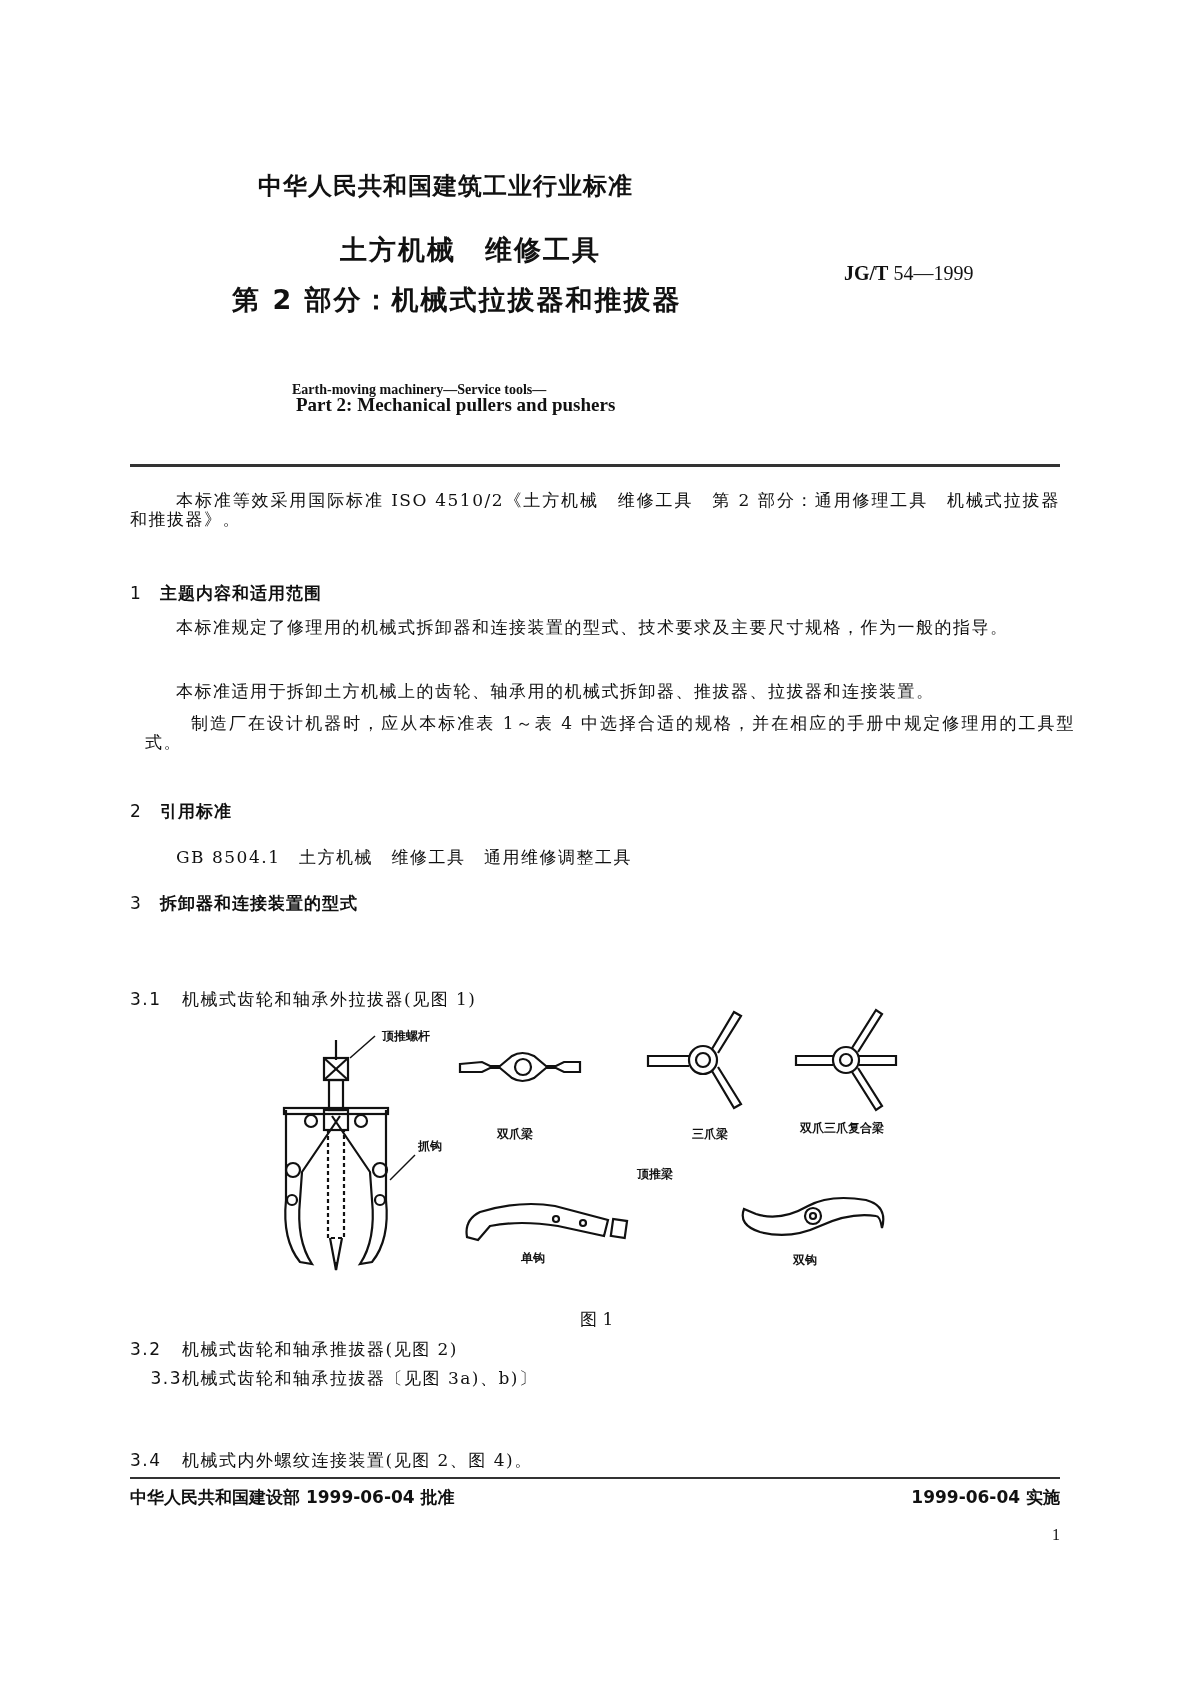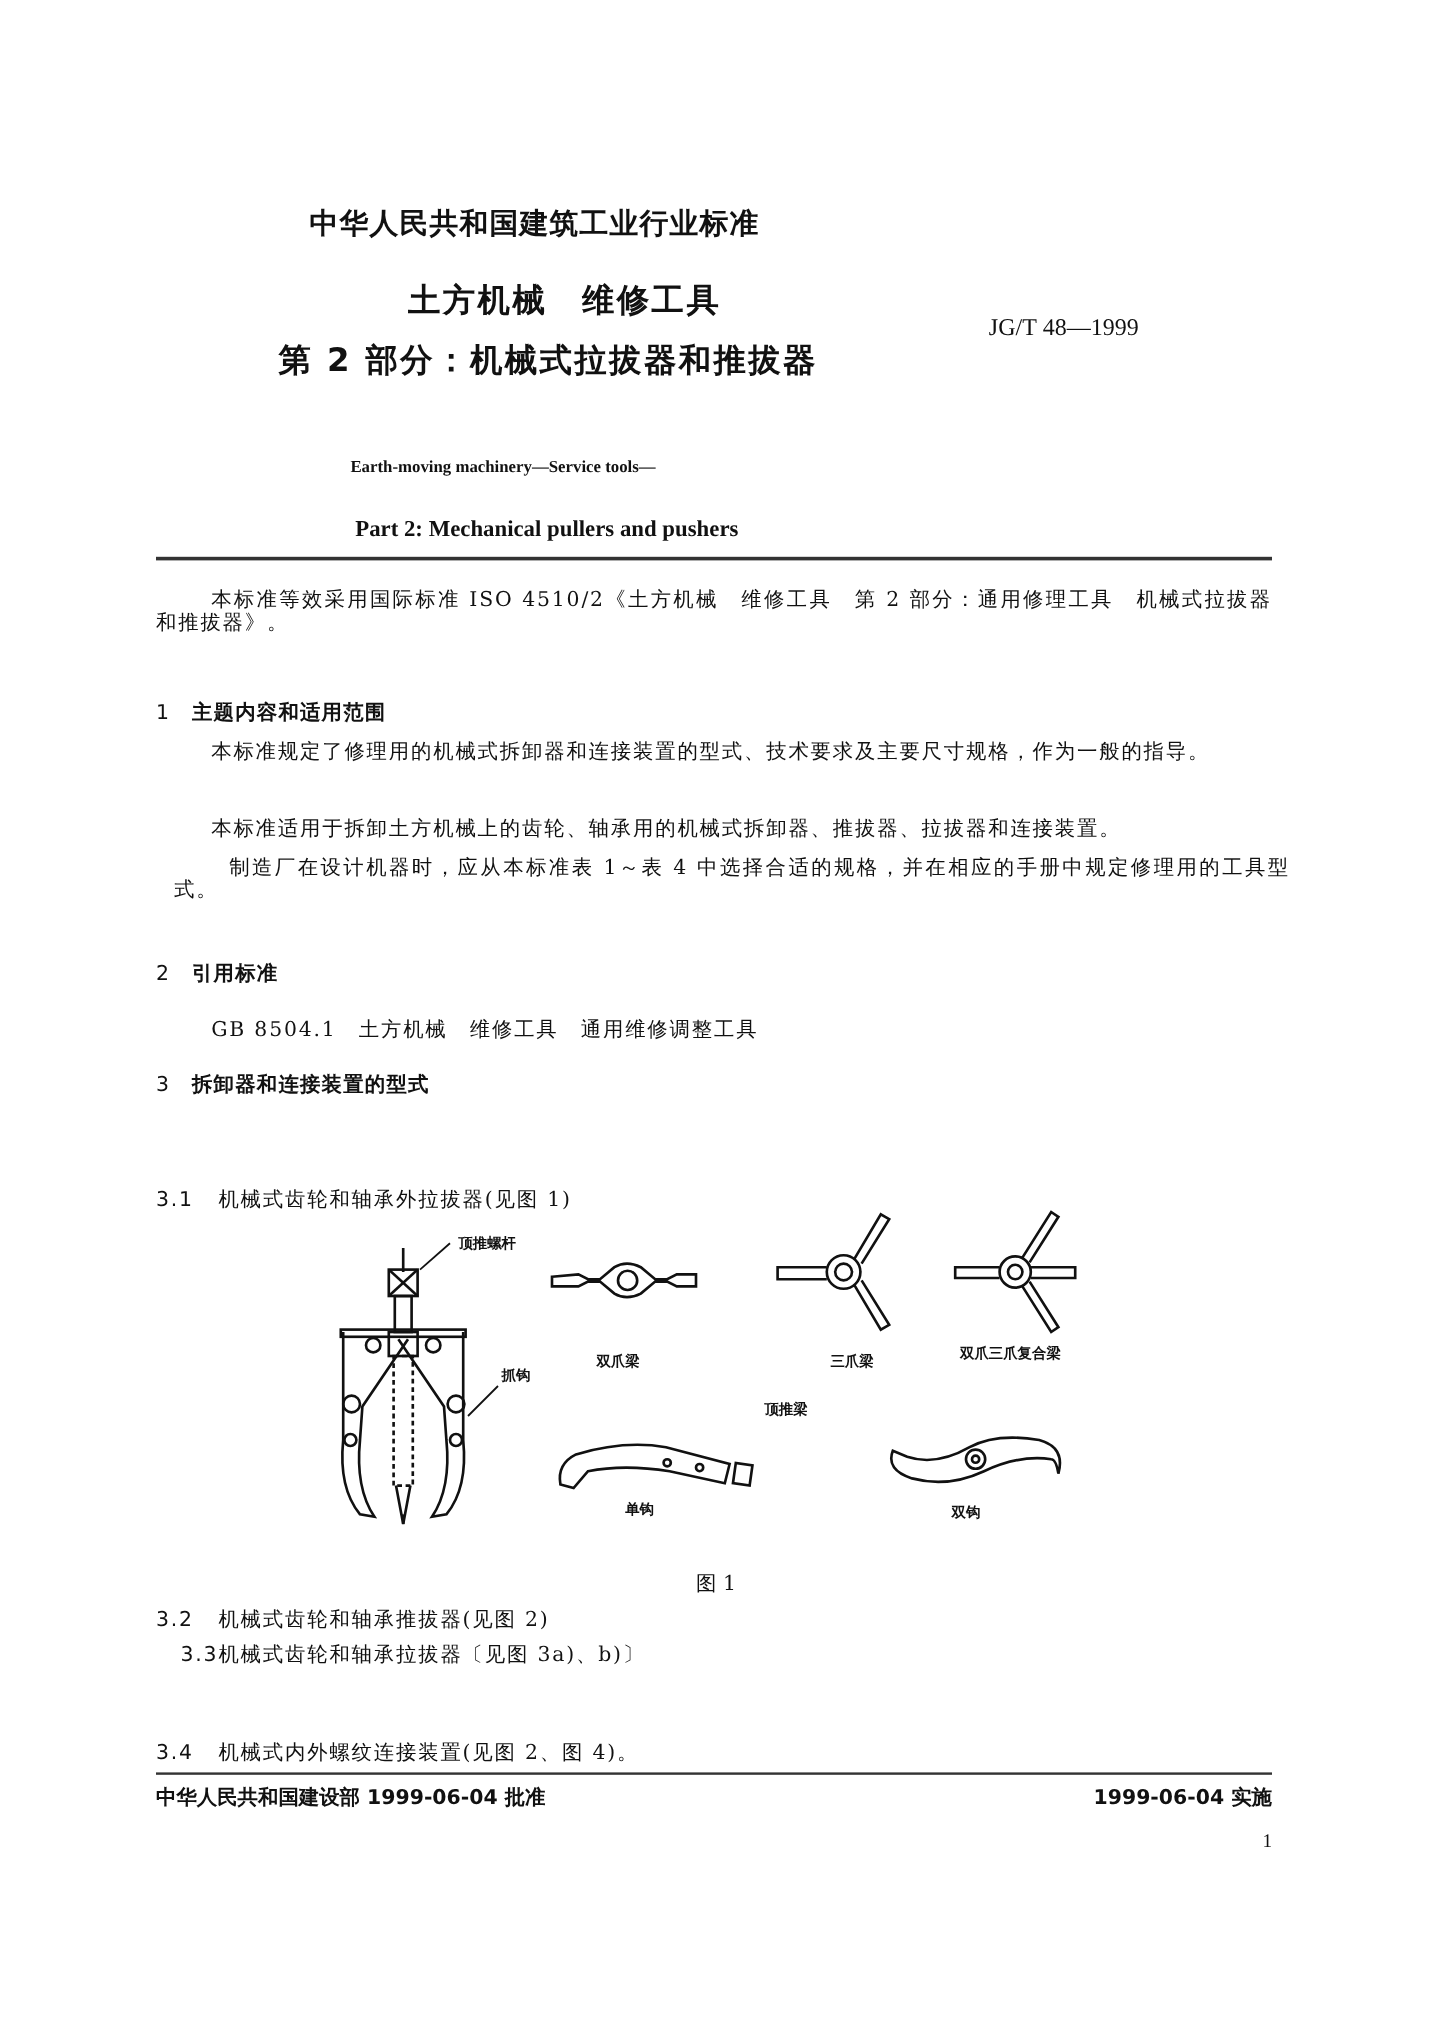--- a/index.html
+++ b/index.html
@@ -2,23 +2,23 @@
 <html><head>
 <meta charset="utf-8">
 <style>
   html, body { margin: 0; padding: 0; background: #ffffff; }
   body { width: 1191px; height: 1684px; position: relative; overflow: hidden; color: #111; font-family: "DejaVu Sans", sans-serif; }
   .abs { position: absolute; white-space: nowrap; }
   .org { left: 258px; top: 170px; font-size: 24px; font-weight: bold; letter-spacing: 1px; }
   .t1 { left: 340px; top: 232px; font-size: 27px; font-weight: bold; letter-spacing: 2px; }
   .t2 { left: 232px; top: 282px; font-size: 27px; font-weight: bold; letter-spacing: 2px; }
   .code { left: 824px; top: 262px; font-size: 20px; font-family: "Liberation Serif", serif; }
-  .code b { font-weight: normal; }
+  .code b { font-weight: bold; margin-left: 20px; }
   .en1 { left: 292px; top: 382px; font-size: 14px; font-weight: bold; font-family: "Liberation Serif", serif; }
-  .en2 { left: 296px; top: 394px; font-size: 19px; font-weight: bold; font-family: "Liberation Serif", serif; margin-top: 37px; }
+  .en2 { left: 296px; top: 394px; font-size: 19px; font-weight: bold; font-family: "Liberation Serif", serif; }
   .rule { position: absolute; left: 130px; width: 930px; height: 3px; background: #333; }
   .para { position: absolute; left: 130px; width: 930px; font-size: 17px; line-height: 19px; font-family: "DejaVu Serif", serif; letter-spacing: 1.5px; text-indent: 46px; text-align: justify; }
   .head { position: absolute; left: 130px; font-size: 17px; font-weight: bold; letter-spacing: 1px; }
   .head .num { display: inline-block; width: 30px; font-weight: normal; }
   .sub { position: absolute; left: 130px; font-size: 17px; font-family: "DejaVu Serif", serif; letter-spacing: 1.5px; }
   .sub .num { display: inline-block; width: 52px; font-family: "DejaVu Sans", sans-serif; }
   .ref { position: absolute; left: 176px; font-size: 17px; font-family: "DejaVu Serif", serif; letter-spacing: 1.5px; }
   .label { position: absolute; font-size: 12px; font-weight: bold; white-space: nowrap; }
   .fig { position: absolute; left: 0; top: 0; }
   .figcap { left: 580px; top: 1308px; font-size: 17px; font-family: "DejaVu Serif", serif; }
@@ -26,21 +26,21 @@
   .foot-r { right: 131px; top: 1480px; font-size: 17px; font-weight: bold; }
   .page { right: 131px; top: 1530px; font-size: 16px; font-family: "Liberation Serif", serif; }
 </style>
 </head>
 <body>
 
 <div class="abs org">中华人民共和国建筑工业行业标准</div>
 <div class="abs t1">土方机械　维修工具</div>
 <div class="abs t2">第 2 部分：机械式拉拔器和推拔器</div>
 <div class="abs code">
-  <b>JG/T</b>&nbsp;<span>48—1999</span>
+  <b>JG/T</b>&nbsp;<span>54—1999</span>
 </div>
 <div class="abs en1">Earth-moving machinery—Service tools—</div>
 <div class="abs en2">Part 2: Mechanical pullers and pushers</div>
 
 <div class="rule" style="top:464px;"></div>
 
 <div class="para" style="top:491px;">本标准等效采用国际标准 ISO 4510/2《土方机械　维修工具　第 2 部分：通用修理工具　机械式拉拔器和推拔器》。</div>
 
 <div class="head" style="top:582px;">
   <span class="num">1</span><span>主题内容和适用范围</span>

